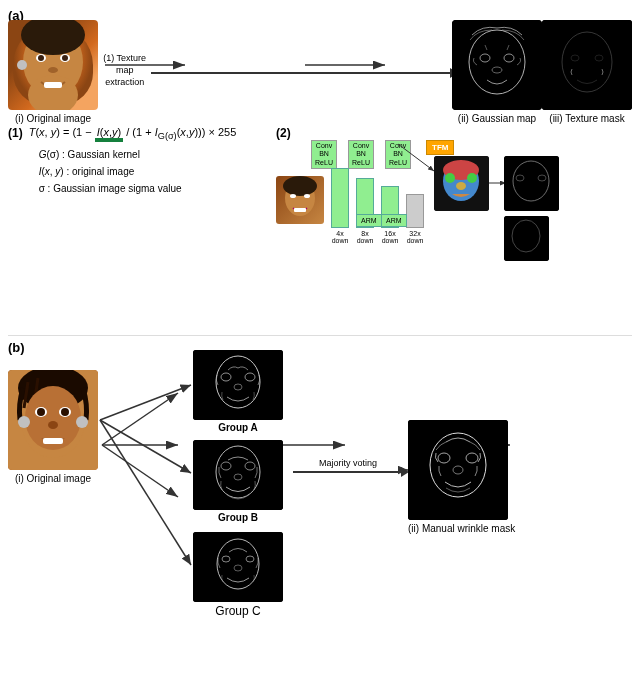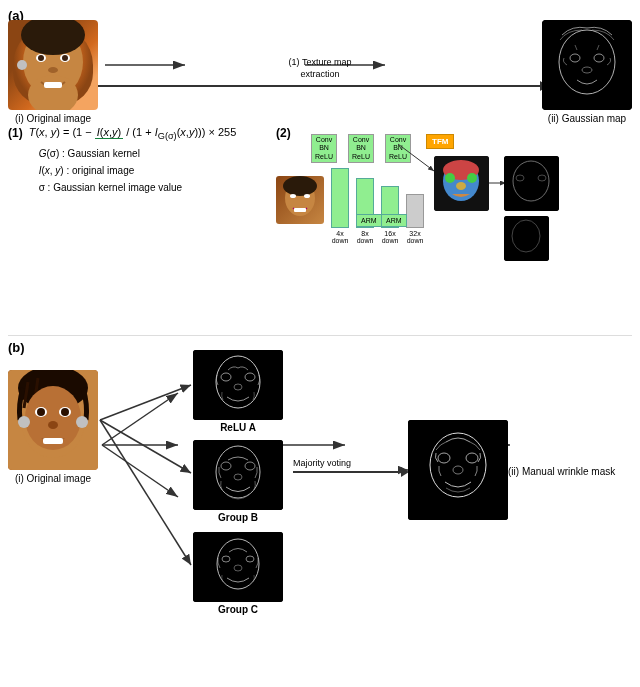--- a/index.html
+++ b/index.html
@@ -48,21 +48,21 @@
       flex-direction: column;
       align-items: center;
     }
     .img-caption {
       font-size: 10px;
       text-align: center;
       margin-top: 3px;
     }
     .arrow-block {
       display: flex;
-      flex-direction: column;
+      flex-direction: row;
       align-items: center;
       justify-content: flex-start;
       flex: 1;
     }
     .arrow-label {
       font-size: 9px;
       text-align: center;
       line-height: 1.2;
       margin-bottom: 2px;
     }
@@ -271,43 +271,59 @@
             <line x1="35" y1="30" x2="33" y2="25" stroke="#aaa" stroke-width="0.5"></line>
             <line x1="55" y1="30" x2="57" y2="25" stroke="#aaa" stroke-width="0.5"></line>
             <path d="M 25 45 Q 20 42 22 38" fill="none" stroke="#bbb" stroke-width="0.5"></path>
             <path d="M 65 45 Q 70 42 68 38" fill="none" stroke="#bbb" stroke-width="0.5"></path>
           </svg>
         </div>
         <div class="img-caption">(ii) Gaussian map</div>
       </div>
 
 
+      <div class="img-block">
+        <div style="width:90px;height:90px;background:#000;border-radius:3px;position:relative;overflow:hidden">
+          <svg width="90" height="90" style="position:absolute;top:0;left:0">
+            <rect width="90" height="90" fill="#000"></rect>
+
+            <ellipse cx="45" cy="42" rx="25" ry="30" fill="none" stroke="#444" stroke-width="0.8"></ellipse>
+            <ellipse cx="33" cy="38" rx="4" ry="3" fill="none" stroke="#333" stroke-width="0.6"></ellipse>
+            <ellipse cx="57" cy="38" rx="4" ry="3" fill="none" stroke="#333" stroke-width="0.6"></ellipse>
+            <path d="M 35 60 Q 45 67 55 60" fill="none" stroke="#333" stroke-width="0.7"></path>
+
+            <path d="M 30 55 Q 28 52 30 49" fill="none" stroke="#888" stroke-width="0.8"></path>
+            <path d="M 60 55 Q 62 52 60 49" fill="none" stroke="#888" stroke-width="0.8"></path>
+          </svg>
+        </div>
+        <div class="img-caption">(iii) Texture mask</div>
+      </div>
     </div>
 
     <div class="formula-section" style="top:118px">
       <div style="display:flex;align-items:flex-start;gap:6px">
         <span class="bold">(1)</span>
         <div>
           <div style="font-size:11px;margin-bottom:4px">
-            <i>T</i>(<i>x</i>, <i>y</i>) = <span style="display:inline-block;text-align:center;font-size:11px">(1 − <span style="display:inline-block;text-align:left;border-bottom:1px solid #15803d;padding:0 2px"><i>I</i>(<i>x</i>,<i>y</i>)</span> / (1 + <i>I</i><sub>G(σ)</sub>(<i>x</i>,<i>y</i>)))</span> × 255
+            <i>T</i>(<i>x</i>, <i>y</i>) = <span style="display:inline-block;text-align:center;font-size:11px">(1 − <span style="display:inline-block;text-align:left;border-bottom:4px solid #15803d;padding:0 2px"><i>I</i>(<i>x</i>,<i>y</i>)</span> / (1 + <i>I</i><sub>G(σ)</sub>(<i>x</i>,<i>y</i>)))</span> × 255
           </div>
           <div class="formula-vars">
             <div><i>G</i>(σ) : Gaussian kernel</div>
             <div><i>I</i>(<i>x</i>, <i>y</i>) : original image</div>
-            <div>σ : Gaussian kernel image value</div>
+            <div>σ : Gaussian image sigma value</div>
           </div>
         </div>
       </div>
     </div>
 
     <div class="network-section" style="top:118px;left:268px;right:0;height:210px">
       <span class="bold" style="font-size:12px">(2)</span>
 
       
-      <div style="display:flex;gap:11px;position:absolute;top:8px;left:35px">
+      <div style="display:flex;gap:11px;position:absolute;top:14px;left:35px">
         <div class="conv-block">
           <div class="conv-box conv-green" style="font-size:7px;width:26px;padding:1px;text-align:center;line-height:1.2">Conv<br>BN<br>ReLU</div>
         </div>
         <div class="conv-block">
           <div class="conv-box conv-green" style="font-size:7px;width:26px;padding:1px;text-align:center;line-height:1.2">Conv<br>BN<br>ReLU</div>
         </div>
         <div class="conv-block">
           <div class="conv-box conv-green" style="font-size:7px;width:26px;padding:1px;text-align:center;line-height:1.2">Conv<br>BN<br>ReLU</div>
         </div>
 
@@ -451,21 +467,21 @@
           <ellipse cx="57" cy="27" rx="5" ry="4" fill="none" stroke="#ccc" stroke-width="0.7"></ellipse>
           <path d="M34 47 Q45 55 56 47" fill="none" stroke="#bbb" stroke-width="0.8"></path>
           <ellipse cx="45" cy="37" rx="4" ry="3" fill="none" stroke="#aaa" stroke-width="0.6"></ellipse>
           <path d="M25 35 Q22 30 24 25" fill="none" stroke="#bbb" stroke-width="0.6"></path>
           <path d="M65 35 Q68 30 66 25" fill="none" stroke="#bbb" stroke-width="0.6"></path>
           <path d="M30 50 Q28 46 29 42" fill="none" stroke="#999" stroke-width="0.5"></path>
           <path d="M60 50 Q62 46 61 42" fill="none" stroke="#999" stroke-width="0.5"></path>
           <path d="M35 20 Q40 15 45 18 Q50 15 55 20" fill="none" stroke="#ccc" stroke-width="0.6"></path>
         </svg>
       </div>
-      <div style="font-size:10px;font-weight:bold;margin-top:2px">ReLU A</div>
+      <div style="font-size:10px;font-weight:bold;margin-top:2px">Group A</div>
     </div>
 
     <div style="position:absolute;top:100px;left:185px;display:flex;flex-direction:column;align-items:center">
       <div style="width:90px;height:70px;background:#000;border-radius:3px;overflow:hidden">
         <svg width="90" height="70">
           <rect width="90" height="70" fill="#000"></rect>
           <ellipse cx="45" cy="32" rx="22" ry="26" fill="none" stroke="#ccc" stroke-width="0.9"></ellipse>
           <ellipse cx="33" cy="26" rx="5" ry="4" fill="none" stroke="#bbb" stroke-width="0.7"></ellipse>
           <ellipse cx="57" cy="26" rx="5" ry="4" fill="none" stroke="#bbb" stroke-width="0.7"></ellipse>
           <path d="M33 47 Q45 56 57 47" fill="none" stroke="#bbb" stroke-width="0.9"></path>
@@ -490,31 +506,31 @@
           <ellipse cx="57" cy="27" rx="4" ry="3" fill="none" stroke="#bbb" stroke-width="0.7"></ellipse>
           <path d="M34 46 Q45 54 56 46" fill="none" stroke="#bbb" stroke-width="0.8"></path>
           <ellipse cx="45" cy="36" rx="4" ry="3" fill="none" stroke="#999" stroke-width="0.6"></ellipse>
           <path d="M27 36 Q24 31 25 26" fill="none" stroke="#aaa" stroke-width="0.6"></path>
           <path d="M63 36 Q66 31 65 26" fill="none" stroke="#aaa" stroke-width="0.6"></path>
           <path d="M36 20 Q45 13 54 20" fill="none" stroke="#bbb" stroke-width="0.7"></path>
           <path d="M30 50 Q28 47 29 43" fill="none" stroke="#888" stroke-width="0.5"></path>
           <path d="M60 50 Q62 47 61 43" fill="none" stroke="#888" stroke-width="0.5"></path>
         </svg>
       </div>
-      <div style="font-size:10px;font-weight:bold;margin-top:2px">Group C</div>
+      <div style="font-size:12px;font-weight:normal;margin-top:2px">Group C</div>
     </div>
 
     <div style="position:absolute;top:118px;left:285px;width:110px">
-      <div style="font-size:9px;margin-bottom:3px">Majority voting</div>
+      <div style="font-size:9px;text-align:center;margin-bottom:3px">Majority voting</div>
       <div style="width:100%;height:2px;background:#333;position:relative">
         <div style="position:absolute;right:-6px;top:-4px;border-left:8px solid #333;border-top:5px solid transparent;border-bottom:5px solid transparent"></div>
       </div>
     </div>
 
-    <div style="position:absolute;top:80px;left:400px;display:flex;flex-direction:row;align-items:center">
+    <div style="position:absolute;top:80px;left:400px;display:flex;flex-direction:column;">
       <div style="width:100px;height:100px;background:#000;border-radius:3px;overflow:hidden">
         <svg width="100" height="100">
           <rect width="100" height="100" fill="#000"></rect>
           <ellipse cx="50" cy="45" rx="28" ry="32" fill="none" stroke="#ddd" stroke-width="1"></ellipse>
           <ellipse cx="36" cy="38" rx="6" ry="5" fill="none" stroke="#ccc" stroke-width="0.8"></ellipse>
           <ellipse cx="64" cy="38" rx="6" ry="5" fill="none" stroke="#ccc" stroke-width="0.8"></ellipse>
           <path d="M37 62 Q50 72 63 62" fill="none" stroke="#bbb" stroke-width="1"></path>
           <ellipse cx="50" cy="50" rx="5" ry="4" fill="none" stroke="#aaa" stroke-width="0.7"></ellipse>
 
           <path d="M30 42 Q26 38 28 33" fill="none" stroke="#ccc" stroke-width="0.8"></path>

